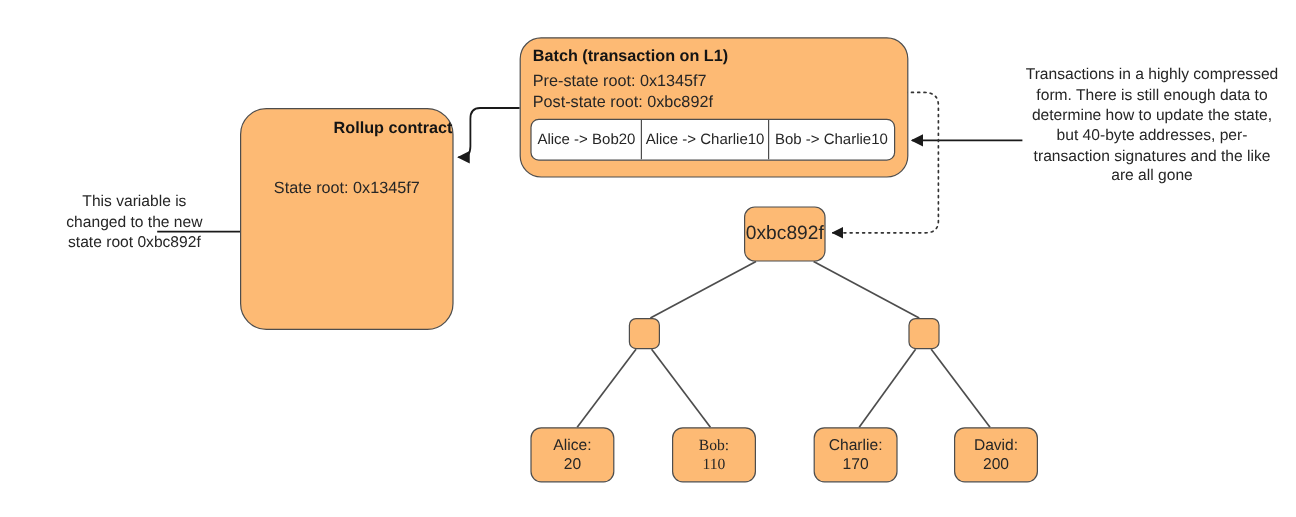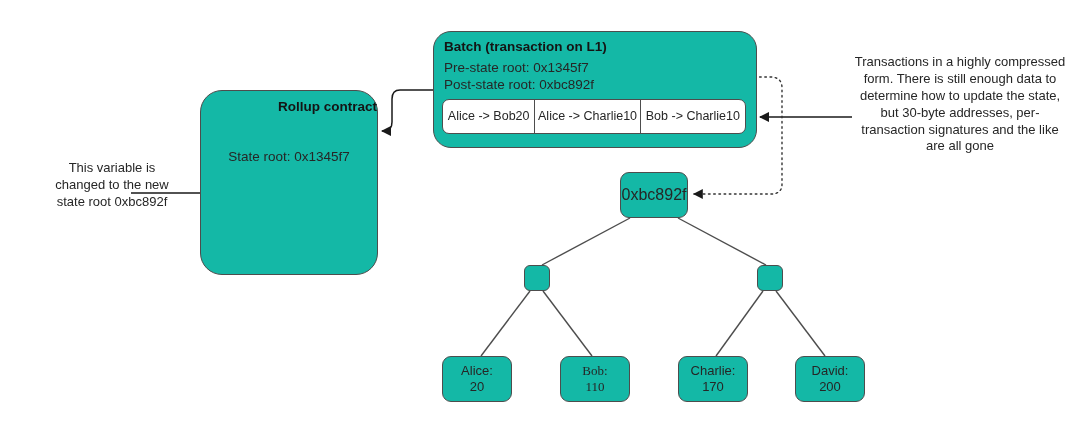--- a/index.html
+++ b/index.html
@@ -27,21 +27,21 @@
     width: 1080px;
     height: 431px;
     pointer-events: none;
   }
 
   
   .node {
     position: absolute;
     box-sizing: border-box;
     border: 1.4px solid #4d4d4d;
-    background: #14b8a6;
+    background: #fdba74;
     border-radius: 12px;
   }
   .node.small-radius { border-radius: 6px; }
 
   .rollup-box {
     left: 200px; top: 90px;
     width: 178px; height: 185px;
     border-radius: 22px;
   }
   .rollup-title {
@@ -255,15 +255,15 @@
   <div class="node leaf leaf-2">
     <span>Charlie:</span>
     <span>170</span>
   </div>
   <div class="node leaf leaf-3">
     <span>David:</span>
     <span>200</span>
   </div>
 
   <div class="annotation ann-left">This variable is changed to the new state root 0xbc892f</div>
-  <div class="annotation ann-right">Transactions in a highly compressed form. There is still enough data to determine how to update the state, but 30-byte addresses, per-transaction signatures and the like are all gone</div>
+  <div class="annotation ann-right">Transactions in a highly compressed form. There is still enough data to determine how to update the state, but 40-byte addresses, per-transaction signatures and the like are all gone</div>
 
 </div>
 
 </body></html>

